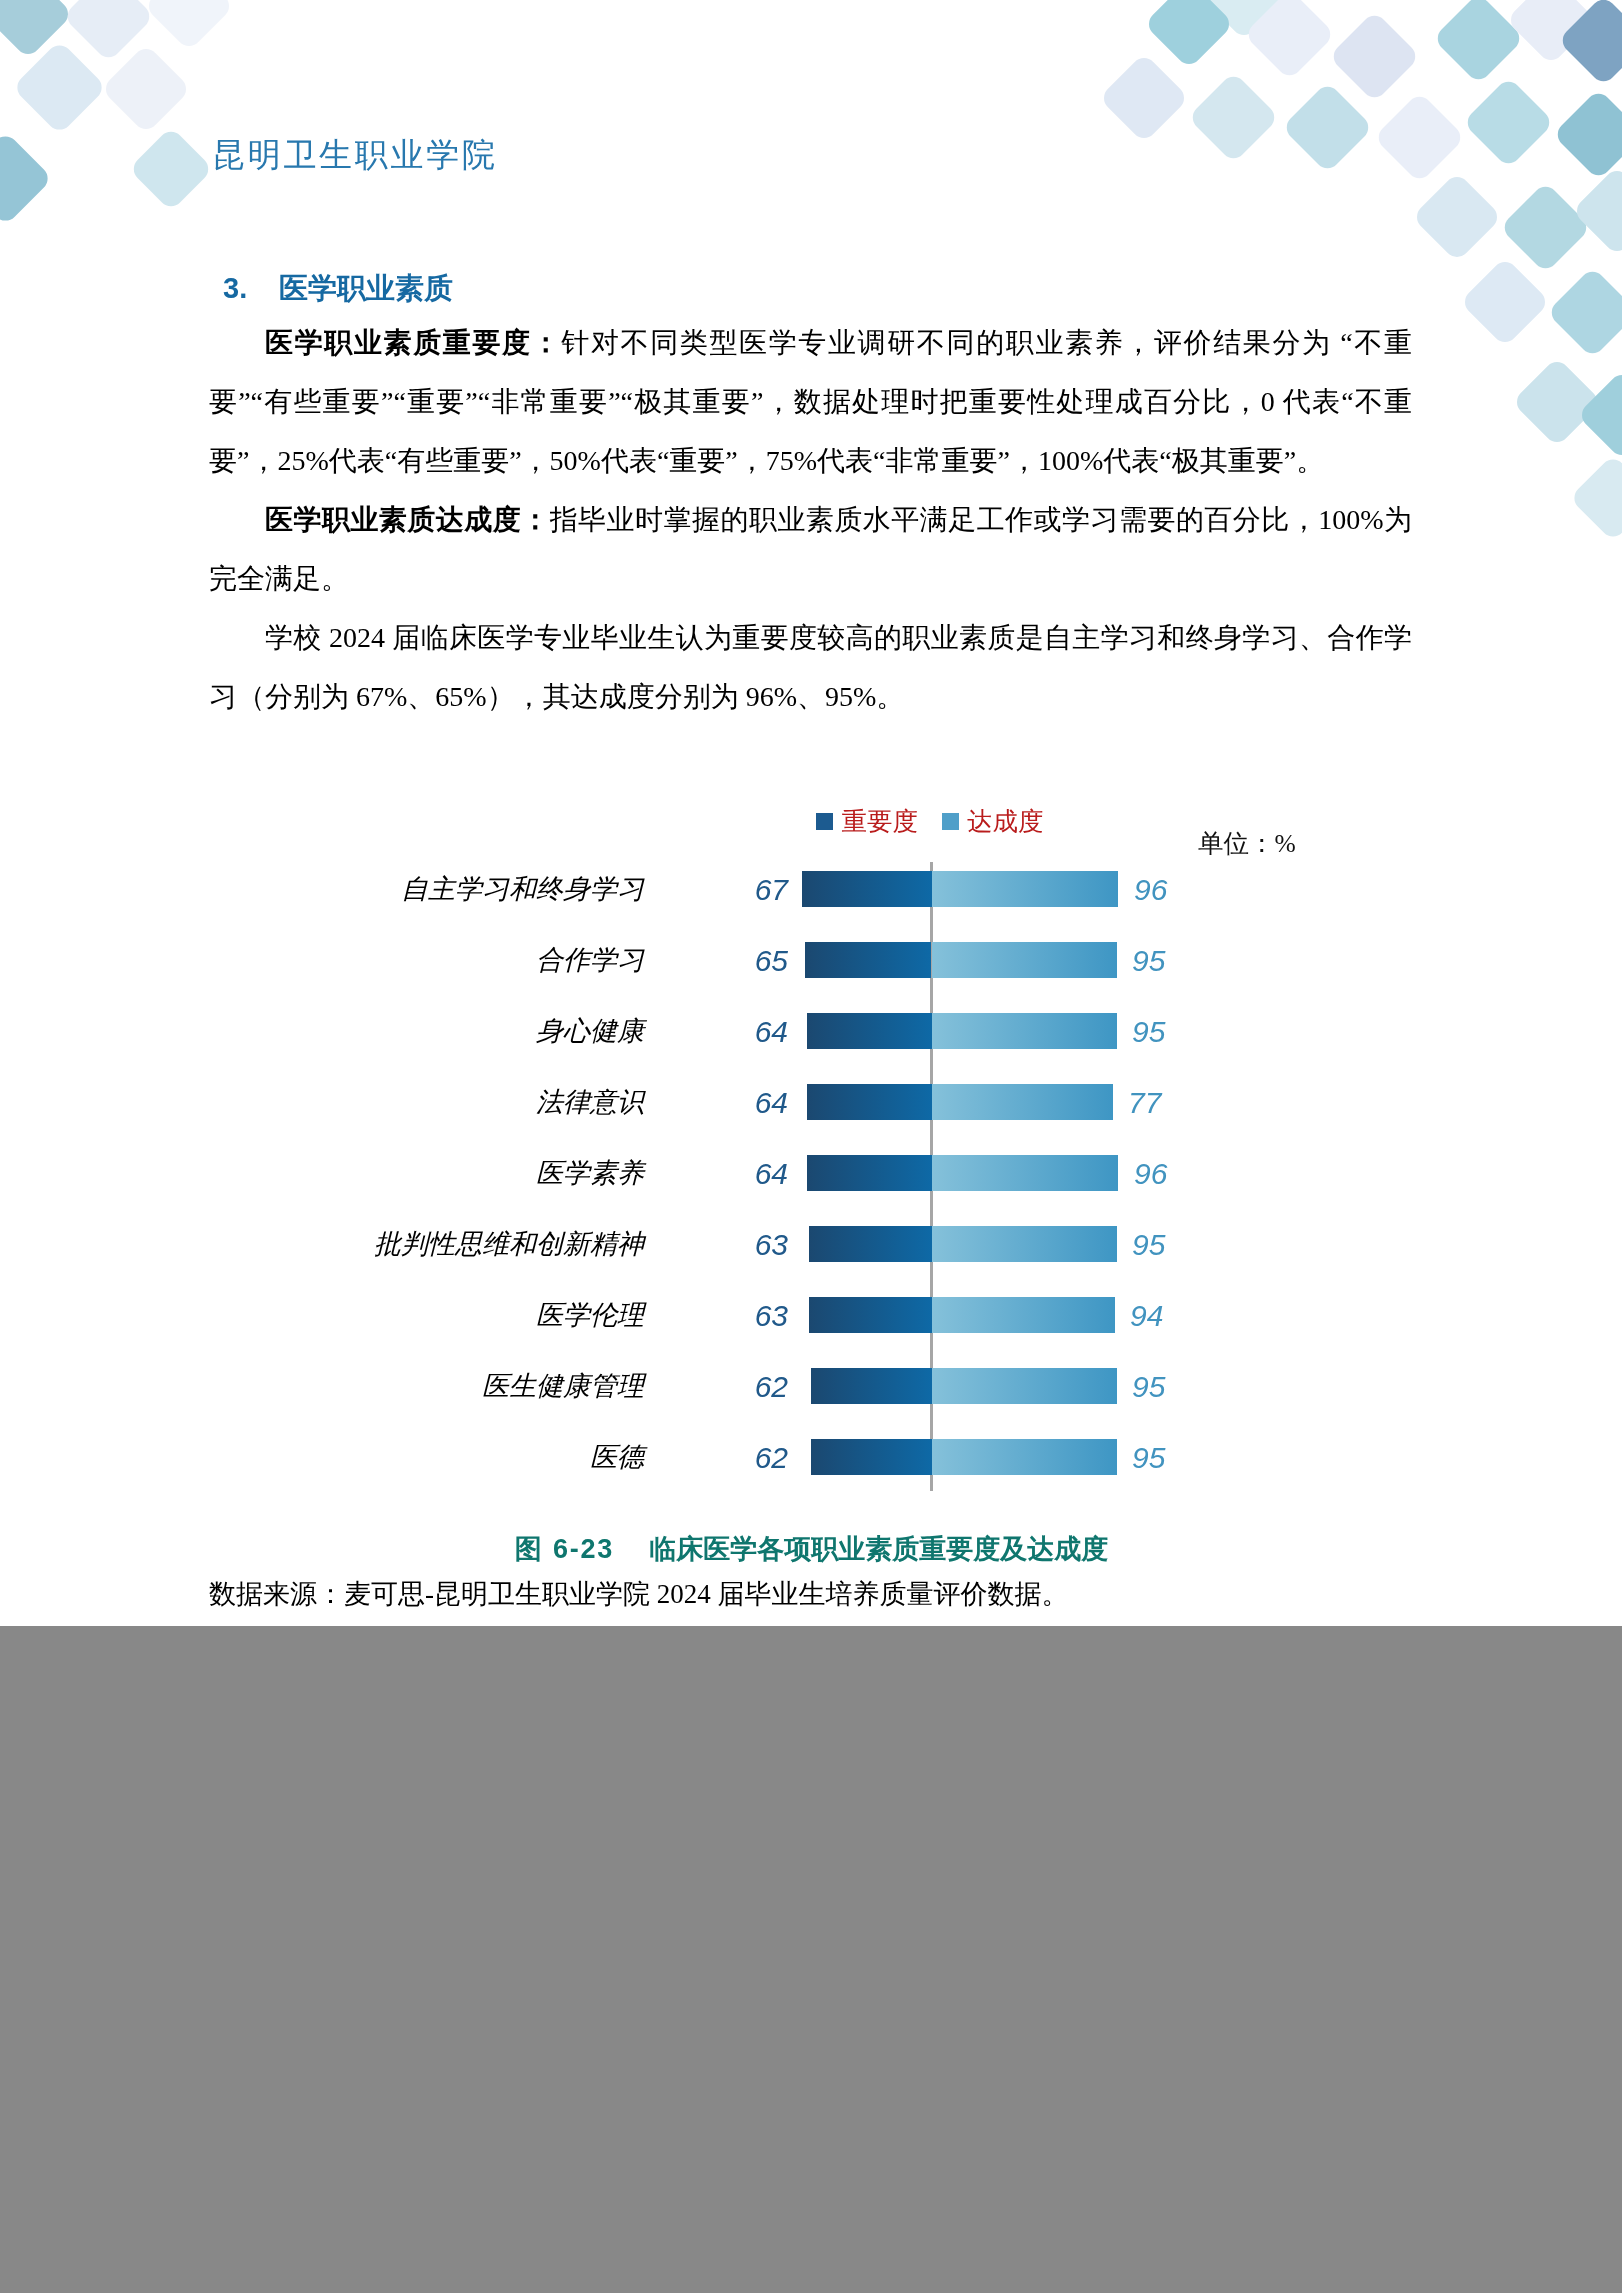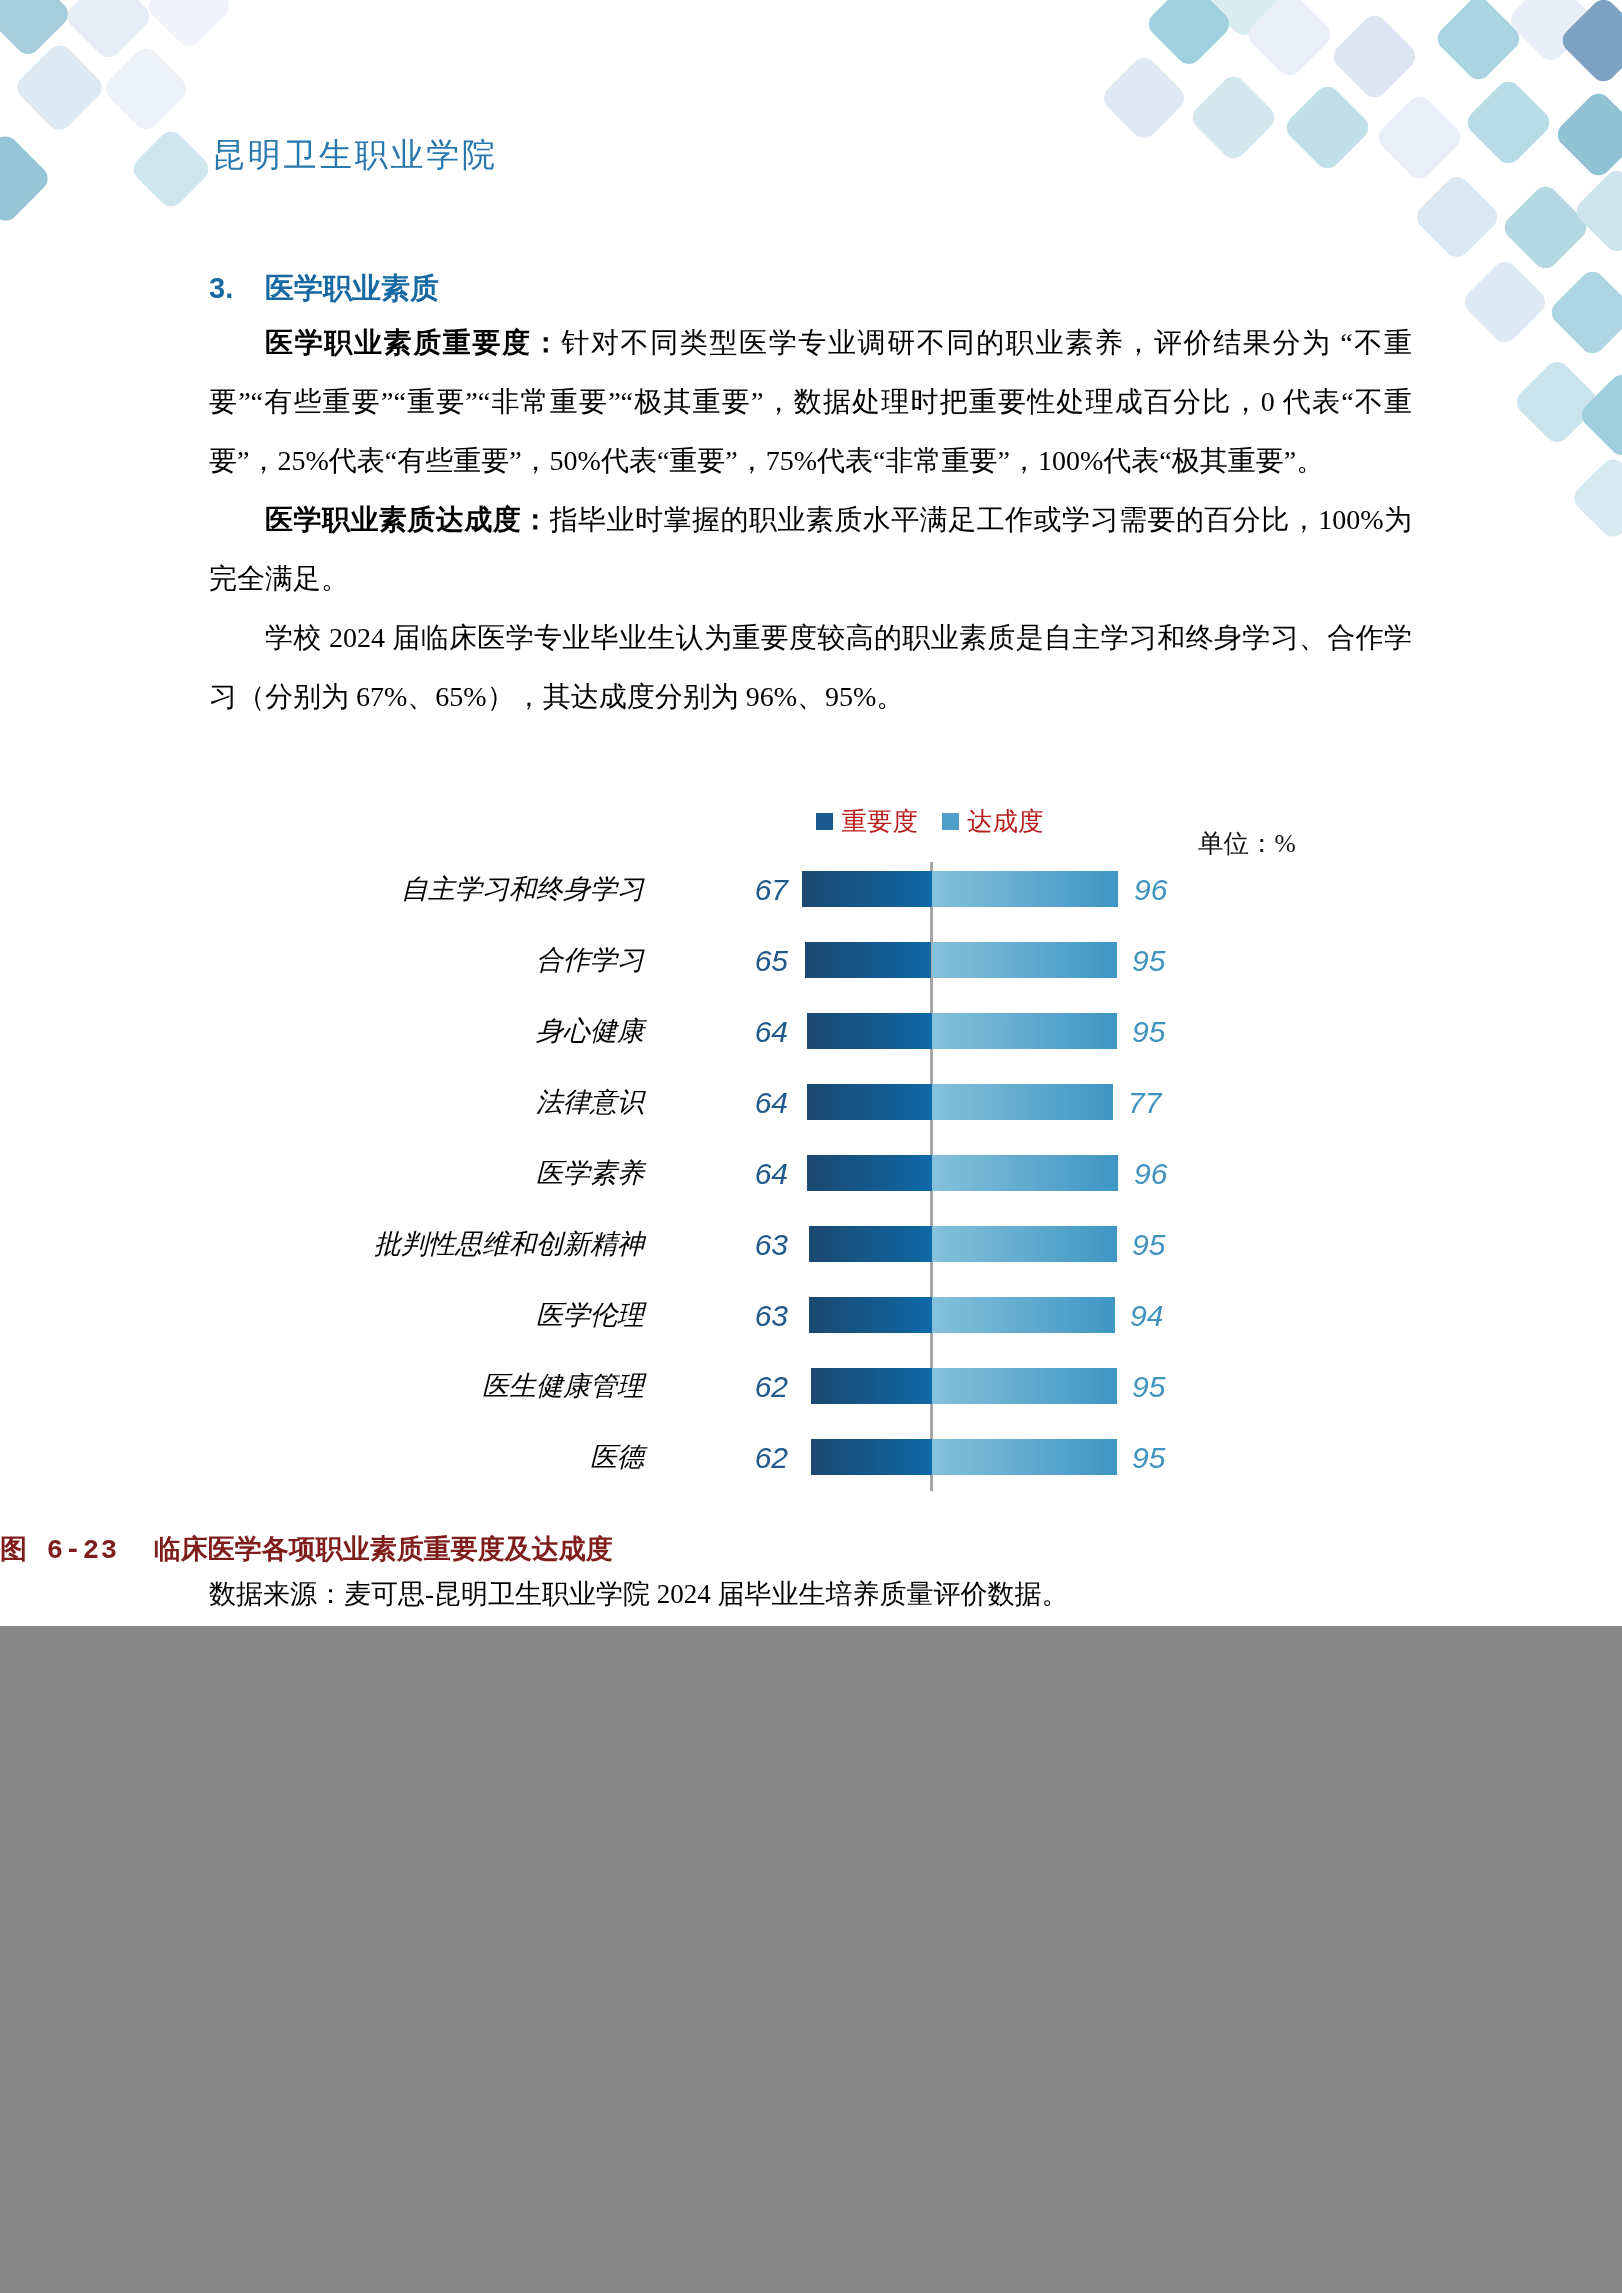--- a/index.html
+++ b/index.html
@@ -15,21 +15,21 @@
     position:absolute;
     border-radius:12.7px;
     transform:rotate(45deg);
   }
   .school-header{
     position:absolute;left:212px;top:133px;
     font-size:33px;color:#2878ae;letter-spacing:2.7px;
     font-family:"Liberation Serif","DejaVu Serif",serif;
   }
   .section-heading{
-    position:absolute;left:209px;top:269px;
+    position:absolute;left:223px;top:269px;
     font-size:29px;font-weight:bold;color:#1669a2;
     font-family:"Liberation Sans","DejaVu Sans",sans-serif;
   }
   .section-heading .sec-num{display:inline-block;width:56px;}
   .body-text{
     position:absolute;left:209px;top:313px;width:1203px;
     font-size:28px;line-height:59px;color:#000;
     text-align:justify;
   }
   .body-text p{margin:0;text-indent:2em;}
@@ -55,22 +55,22 @@
   .val{
     position:absolute;top:0;height:36px;line-height:38px;
     font-family:"Liberation Sans","DejaVu Sans",sans-serif;
     font-size:30px;
   }
   .val-dark{left:647px;width:133px;text-align:right;}
   .val-light{text-align:left;}
   .bar{position:absolute;top:0;height:36px;}
   .figure-caption{
     position:absolute;left:0;top:1531px;width:1623px;
-    text-align:left;font-size:27px;font-weight:bold;color:#7f1d1d;
-    font-family:Liberation Mono, monospace;
+    text-align:center;font-size:27px;font-weight:bold;color:#0f766e;
+    font-family:Liberation Sans, sans-serif;
   }
   .figure-caption .fig-label{margin-right:35px;letter-spacing:1.8px;}
   .source-note{
     position:absolute;left:209px;top:1576px;width:1203px;
     font-size:27px;color:#000;
   }
   .page-number{
     position:absolute;left:209px;top:2131px;
     font-size:25.5px;color:#222;
     font-family:"Liberation Sans","DejaVu Sans",sans-serif;

